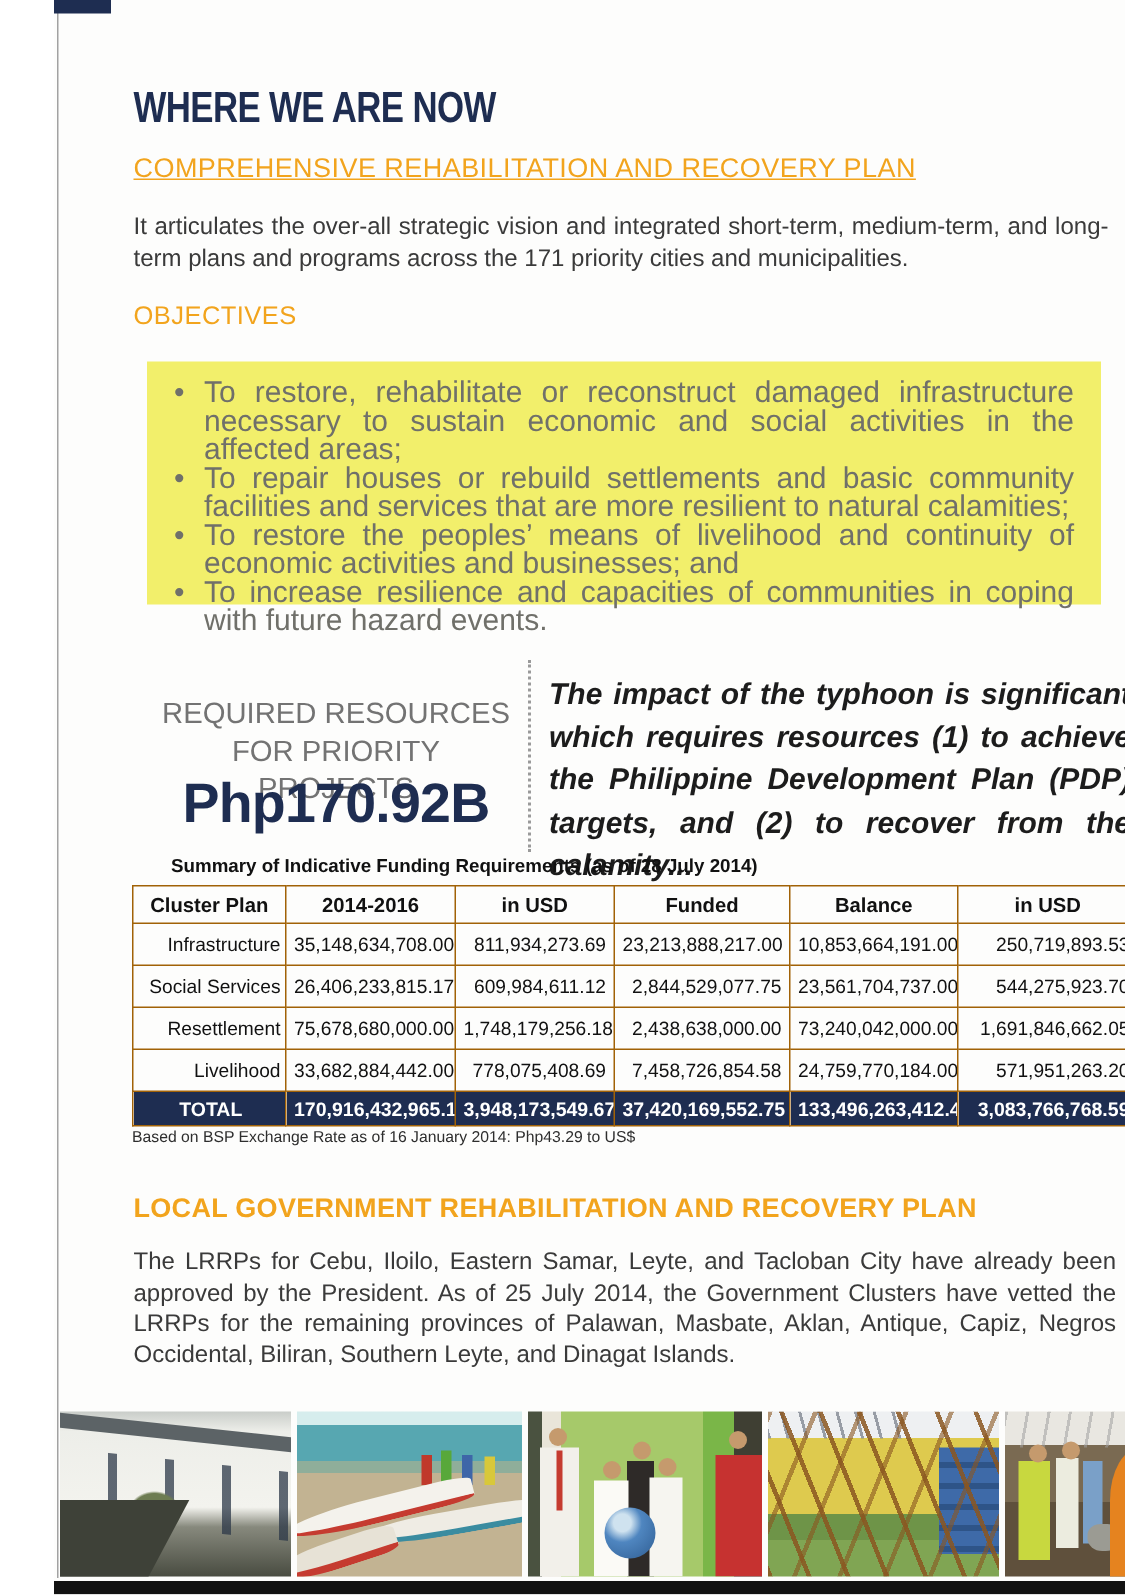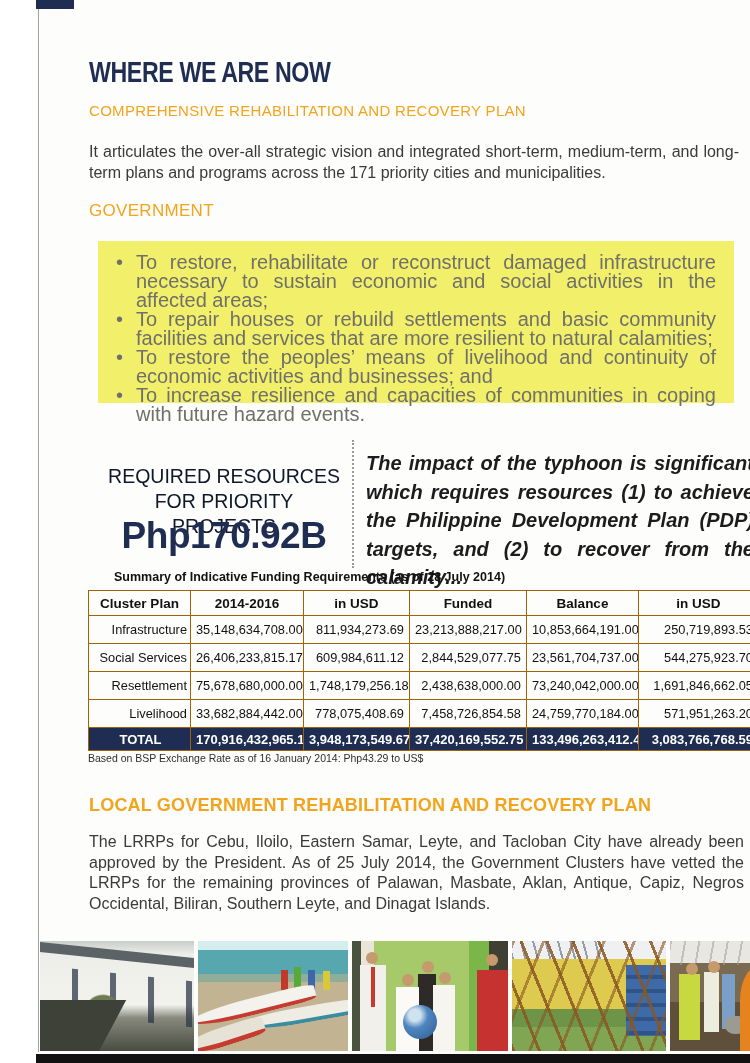--- a/index.html
+++ b/index.html
@@ -7,34 +7,34 @@
         font-family:"Liberation Sans", sans-serif;margin-left:36px;}
   .abs{position:absolute;}
   
   .scan-left-line{left:2px;top:0;width:1px;height:1052px;background:#a2a2a2;}
   .corner-mark{left:0;top:0;width:38px;height:9px;background:#1e2d51;}
   .bottom-bar{left:0;top:1054px;width:750px;height:9px;background:#121212;}
   
   .h-main{left:53px;top:56px;font-size:29px;font-weight:900;color:#1e2d51;
           letter-spacing:-0.5px;transform:scaleX(0.8);transform-origin:left top;white-space:nowrap;}
   .h-orange{color:#f2a41d;white-space:nowrap;}
-  .h-sub{left:53px;top:102px;font-size:15px;letter-spacing:0.3px;}
+  .h-sub{left:53px;top:102px;font-size:18px;letter-spacing:0.3px;text-decoration:underline;}
   .h-obj{left:53px;top:201px;font-size:17px;letter-spacing:0.3px;}
   .h-lgu{left:53px;top:795px;font-size:18px;font-weight:bold;letter-spacing:0.2px;}
   .body-text{color:#3a3a3a;font-size:16px;line-height:20.5px;text-align:justify;}
   .p-intro{left:53px;top:142px;width:650px;}
   .p-lgu{left:53px;top:832px;width:655px;}
   
   .yellow-box{left:62px;top:241px;width:636px;height:162px;background:#f2ef6b;}
   .bullets{position:absolute;left:18px;top:12px;width:600px;}
   .bullet-item{position:relative;padding-left:20px;margin:0;color:#70706a;
                font-size:20px;line-height:19px;text-align:justify;}
   .bullet-item::before{content:"\2022";position:absolute;left:0;top:0;color:#70706a;}
   
-  .res-label{left:68px;top:464px;width:240px;text-align:center;color:#0f172a;
+  .res-label{left:68px;top:464px;width:240px;text-align:center;color:#737373;
              font-size:19.5px;line-height:25px;}
   .res-amount{left:68px;top:515px;width:240px;text-align:center;color:#1e2d51;
               font-size:37px;font-weight:bold;letter-spacing:-0.5px;}
   .dotted-divider{left:316px;top:440px;width:0;height:128px;border-left:2px dotted #9a9a9a;}
   .quote{left:330px;top:449px;width:388px;color:#1c1c1c;font-weight:bold;font-style:italic;
          font-size:20px;line-height:28.5px;text-align:justify;}
   
   .tbl-title{left:78px;top:570px;font-size:12.5px;font-weight:bold;color:#111;}
   table.funding{position:absolute;left:52px;top:590px;width:670px;border-collapse:collapse;
                 font-size:12.8px;color:#111;table-layout:fixed;}
@@ -104,21 +104,21 @@
 <body>
 
 <div class="page">
 
   <div class="abs scan-left-line"></div>
   <div class="abs corner-mark"></div>
 
   <div class="abs h-main">WHERE WE ARE NOW</div>
   <div class="abs h-orange h-sub">COMPREHENSIVE REHABILITATION AND RECOVERY PLAN</div>
   <div class="abs body-text p-intro">It articulates the over-all strategic vision and integrated short-term, medium-term, and long-term plans and programs across the 171 priority cities and municipalities.</div>
-  <div class="abs h-orange h-obj">GOVERNMENT</div>
+  <div class="abs h-orange h-obj">OBJECTIVES</div>
 
   <div class="abs yellow-box">
     <div class="bullets">
       <div class="bullet-item">To restore, rehabilitate or reconstruct damaged infrastructure necessary to sustain economic and social activities in the affected areas;</div>
       <div class="bullet-item">To repair houses or rebuild settlements and basic community facilities and services that are more resilient to natural calamities;</div>
       <div class="bullet-item">To restore the peoples’ means of livelihood and continuity of economic activities and businesses; and</div>
       <div class="bullet-item">To increase resilience and capacities of communities in coping with future hazard events.</div>
     </div>
   </div>
 

